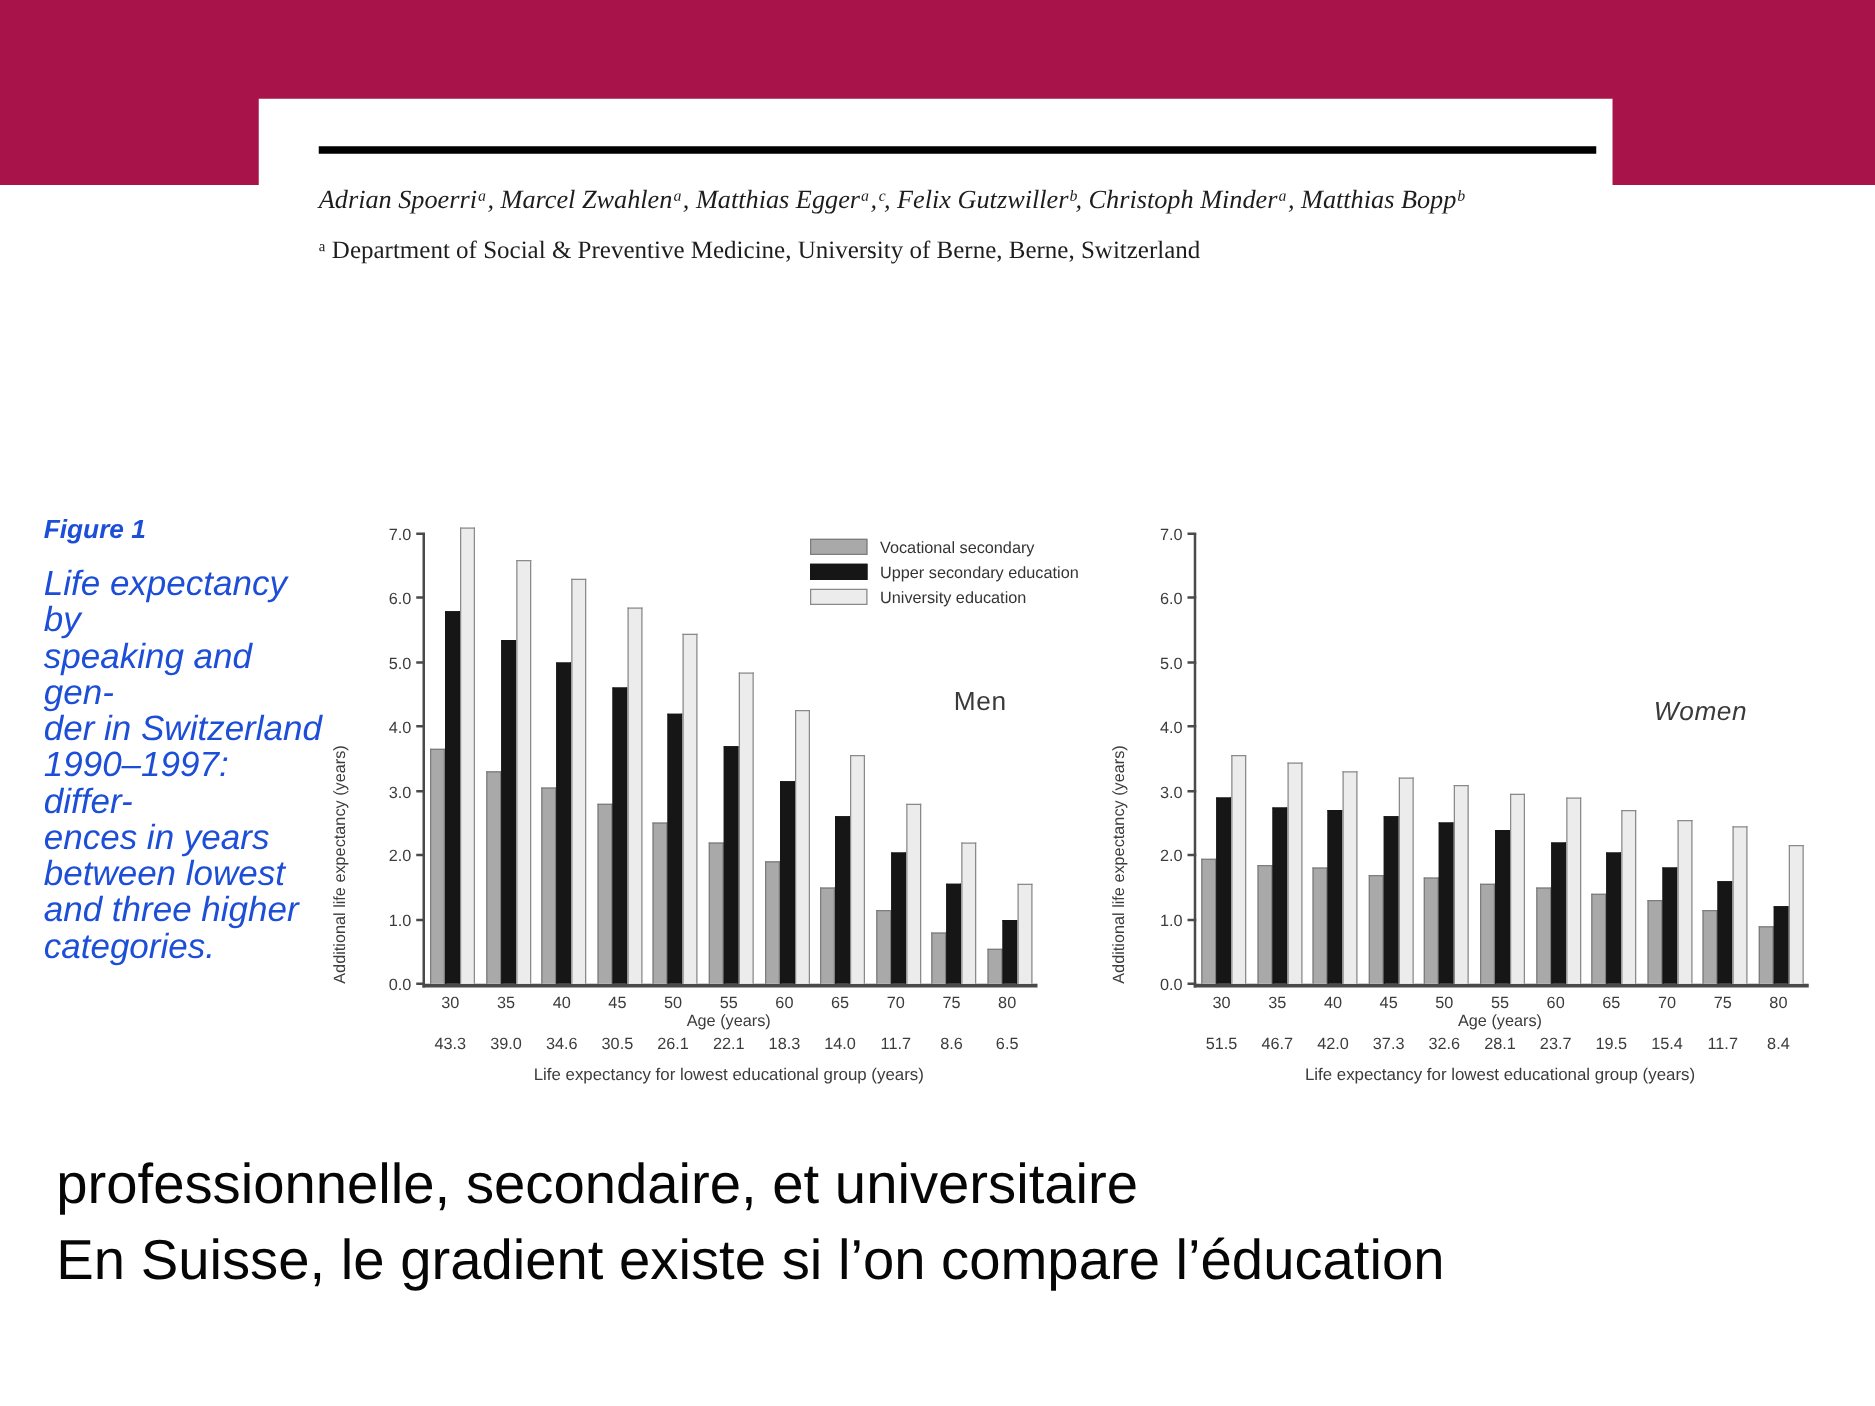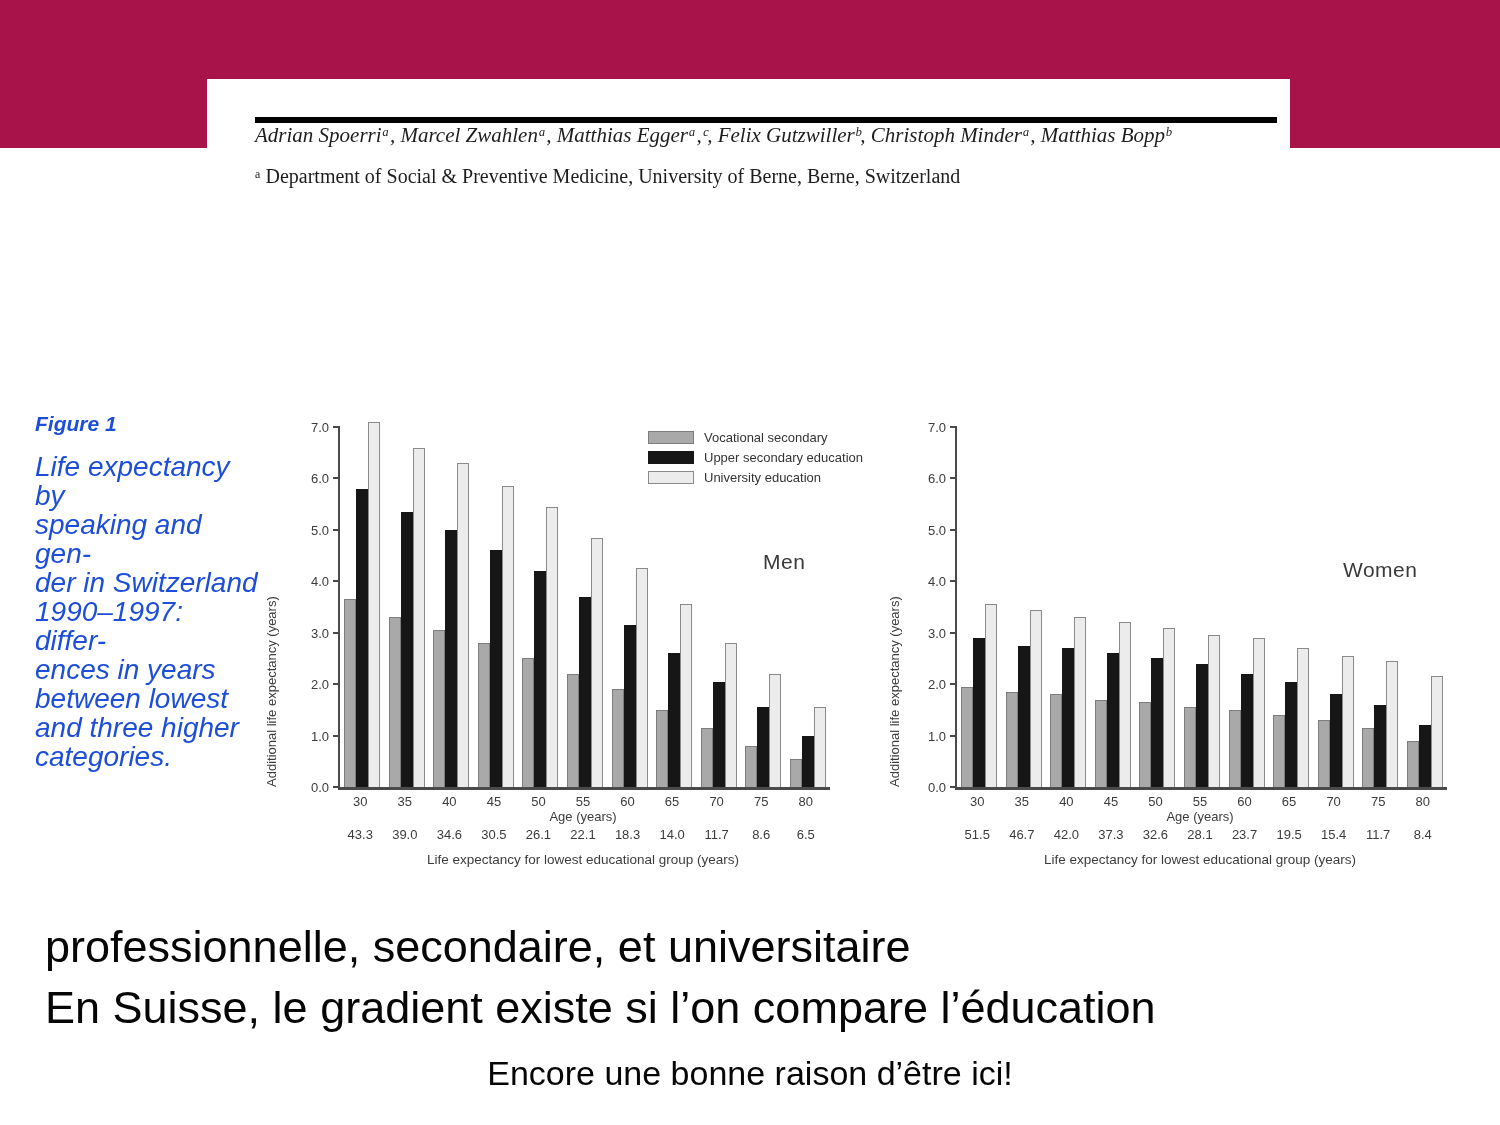--- a/index.html
+++ b/index.html
@@ -9,21 +9,21 @@
   
   .band{position:absolute;left:0;top:0;width:1500px;height:148px;background:#a81349;}
 
   
   .paper{position:absolute;left:207px;top:79px;width:1035px;background:#ffffff;
          padding:16px 0 14px 48px;}
   .title-line{font-family:"Liberation Serif",serif;font-size:46px;line-height:56px;
               color:#161616;letter-spacing:0.5px;}
   .rule{width:1022px;height:6px;background:#000;margin-top:22px;}
   .authors{font-family:"Liberation Serif",serif;font-style:italic;font-size:21px;
-           color:#1d1d1d;}
+           margin-top:24px;color:#1d1d1d;}
   .affiliation{font-family:"Liberation Serif",serif;font-size:20px;margin-top:17px;color:#1d1d1d;}
 
   
   .figcap{position:absolute;left:35px;top:412px;width:225px;color:#1d4ed8;font-style:italic;}
   .figlabel{font-weight:bold;font-size:21px;margin-bottom:16px;}
   .figtext .text-line{font-size:28px;line-height:29px;}
 
   
   .chart{position:absolute;width:660px;height:472px;font-size:13px;color:#3c3c3c;}
   #chart-men{left:248px;top:408px;}
@@ -46,21 +46,21 @@
   #chart-men .xrow{left:90px;}
   #chart-women .xrow{left:80px;}
   .xticks{top:386px;height:16px;}
   .x-tick-label{position:absolute;transform:translateX(-50%);font-size:13px;}
   .chart-xlabel{top:401px;text-align:center;font-size:13px;}
   .x2ticks{top:419px;height:16px;}
   .x2-value{position:absolute;transform:translateX(-50%);font-size:13px;}
   .chart-x2label{top:444px;text-align:center;font-size:13.5px;}
   .chart-title{position:absolute;font-size:21px;color:#3a3a3a;font-weight:500;letter-spacing:0.5px;}
   #chart-men .chart-title{left:515px;top:142px;}
-  #chart-women .chart-title{left:468px;top:150px;}
+  #chart-women .chart-title{left:448px;top:150px;font-style:italic;}
   .legend{display:none;position:absolute;left:400px;top:22px;}
   .legend-row{display:flex;align-items:center;margin-bottom:5px;}
   .legend-swatch{width:46px;height:13px;border:1px solid #555;margin-right:10px;box-sizing:border-box;flex:0 0 auto;}
   .legend-label{font-size:13px;color:#343434;}
 
   
   .conclusion{position:absolute;left:45px;top:916px;color:#060606;}
   .conclusion .text-line{font-size:45px;line-height:61px;}
   .tagline{position:absolute;left:0;top:1054px;width:1500px;text-align:center;
            font-size:34px;color:#060606;}
@@ -316,15 +316,14 @@
       </div>
     <div class="xrow chart-x2label">Life expectancy for lowest educational group (years)</div>
     <div class="chart-title">Women</div>
 
   </div>
 
   <div class="conclusion">
       <div class="text-line">professionnelle, secondaire, et universitaire</div>
       <div class="text-line">En Suisse, le gradient existe si l’on compare l’éducation</div>
     </div>
-  <div class="tagline">Encore une bonne raison d’être ici!</div>
 
 </div>
 
 </body></html>

